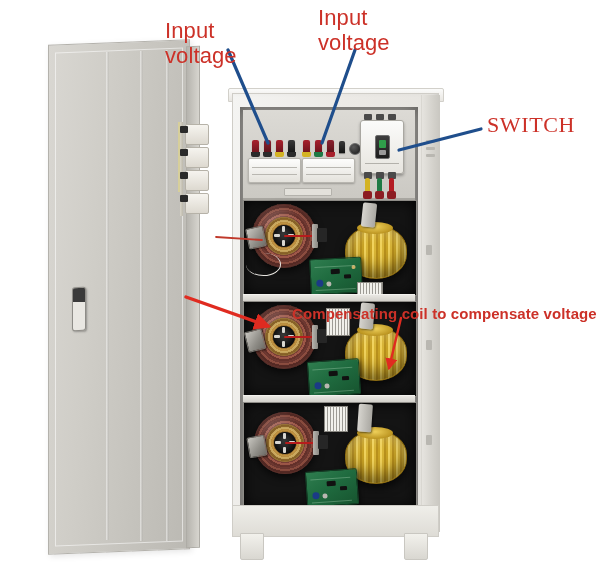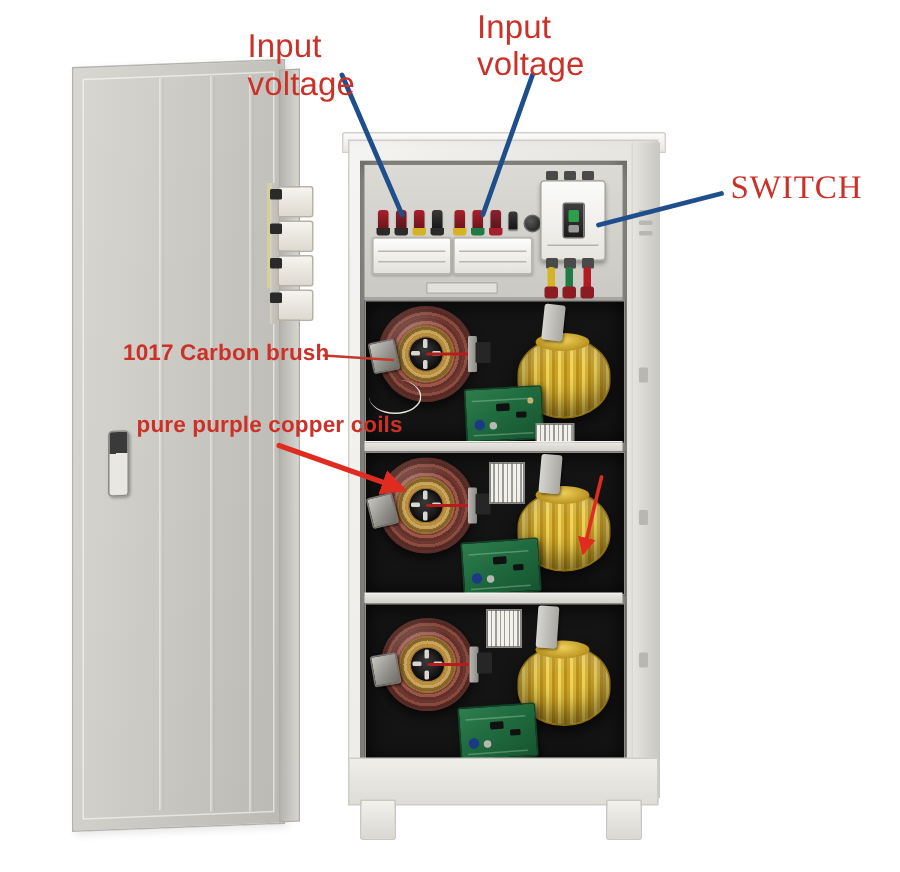--- a/index.html
+++ b/index.html
@@ -453,18 +453,17 @@
   </svg>
 
   <div class="callout big" style="left:165px;top:19px;">Input
 voltage</div>
 
   <div class="callout big" style="left:318px;top:6px;">Input
 voltage</div>
 
   <div class="callout sw" style="left:487px;top:113px;">SWITCH</div>
 
-  <div class="callout mid" style="left:82px;top:228px;">1017 Carbon brush</div>
-
-  <div class="callout mid" style="left:91px;top:276px;">pure purple copper coils</div>
-
+
+
+  <div class="callout mid" style="left:292px;top:306px;">Compensating coil to compensate voltage</div>
 
 </div>
 
 </body></html>

